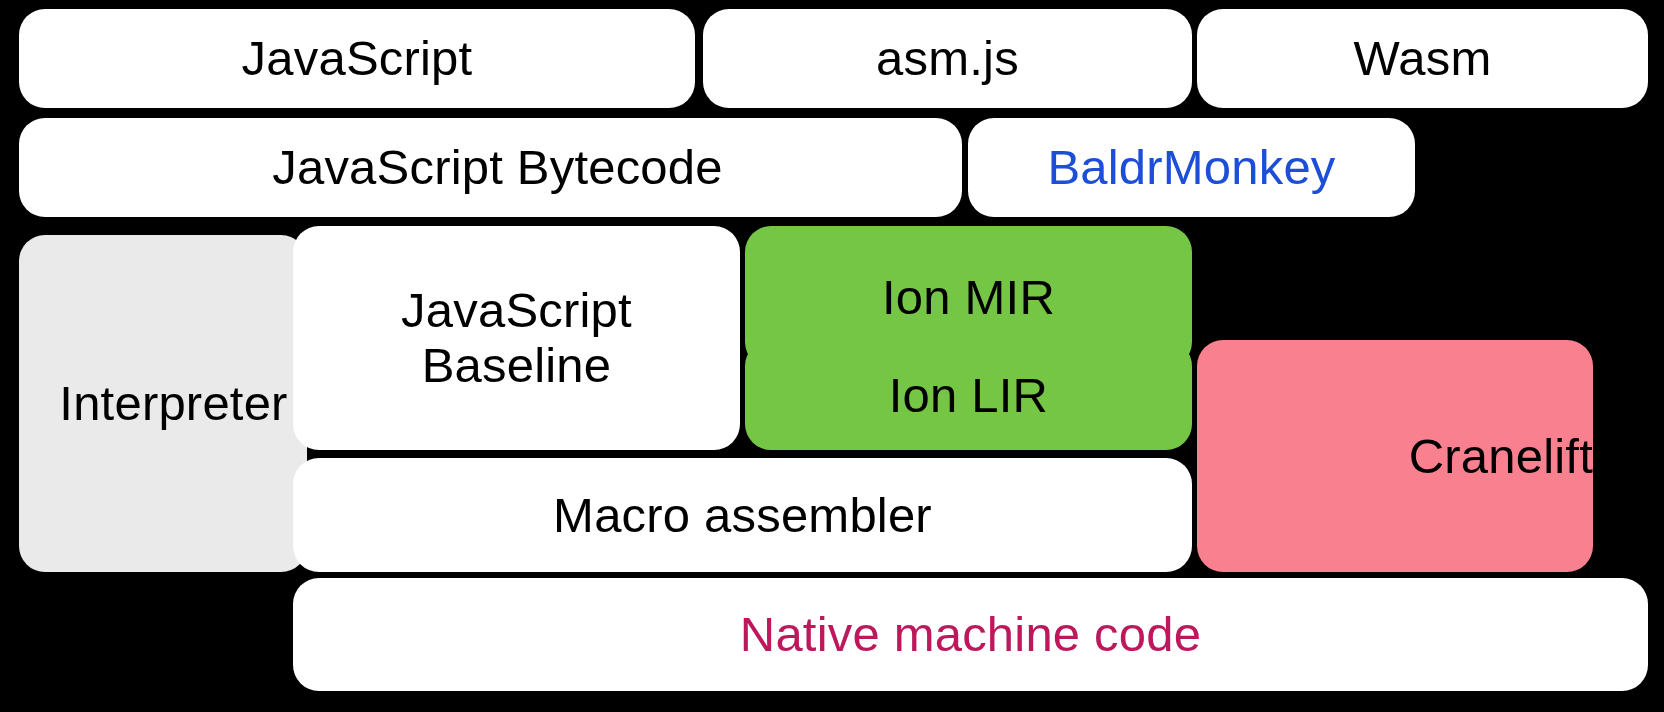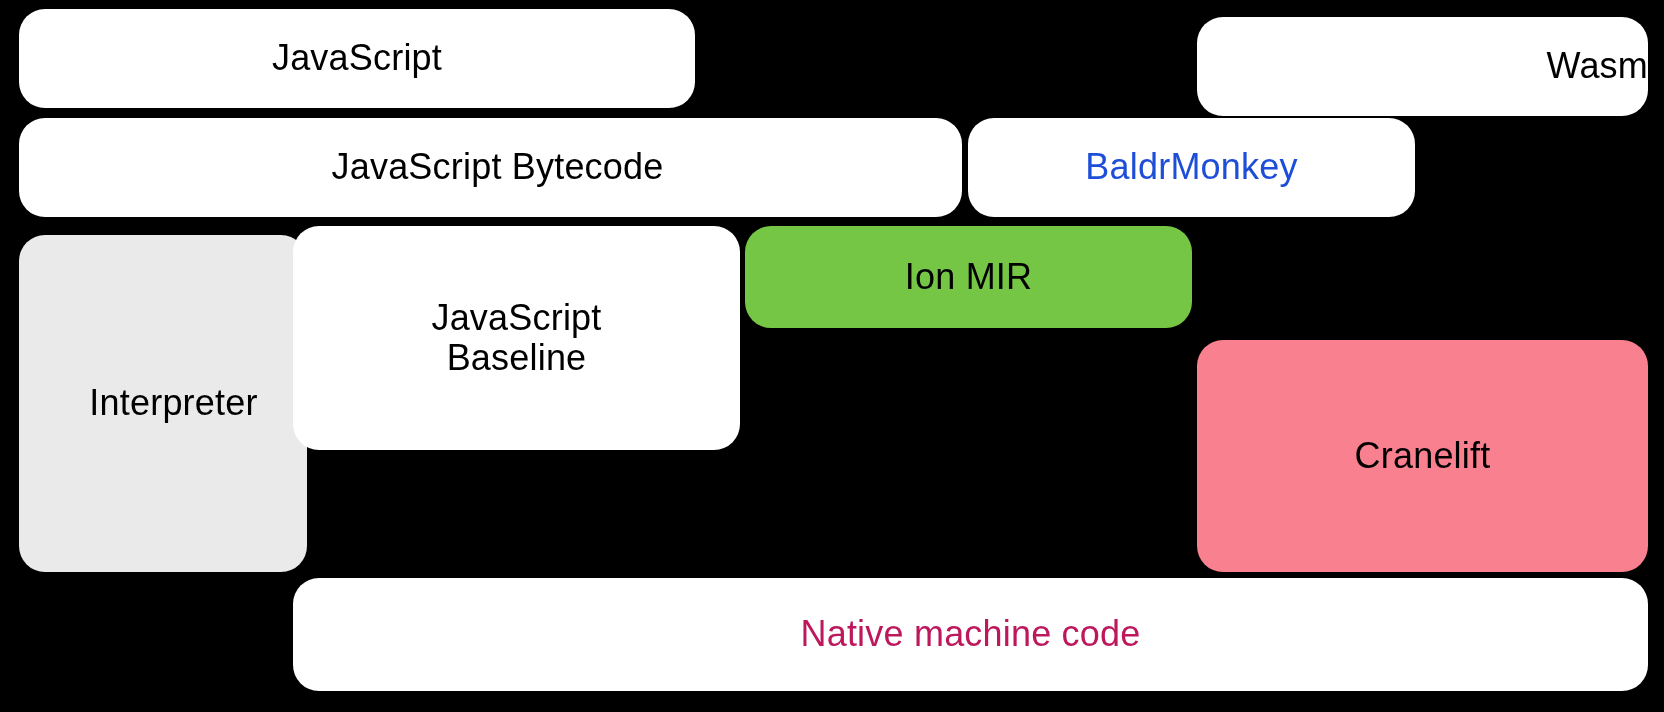--- a/index.html
+++ b/index.html
@@ -19,39 +19,42 @@
   }
   .box {
     position: absolute;
     box-sizing: border-box;
     display: flex;
     align-items: center;
     justify-content: center;
     text-align: center;
     border-radius: 26px;
     color: #000000;
-    font-size: 36px;
+    font-size: 49px;
     line-height: 1.12;
     font-weight: 400;
     letter-spacing: 0.2px;
     white-space: pre-line;
     user-select: none;
   }
   .fill-white  { background: #FFFFFF; }
   .fill-grey   { background: #EAEAEA; }
   .fill-green  { background: #76C646; }
   .fill-pink   { background: #F9808F; }
 </style>
 </head>
 <body>
 
 <div id="stage" style="background: rgb(0, 0, 0);">
     <div class="box fill-white" style="left: 19px; top: 9px; width: 676px; height: 99px; color: rgb(0, 0, 0);"><span>JavaScript</span></div>
-    <div class="box fill-white" style="left: 1197px; top: 17px; width: 451px; height: 99px; color: rgb(0, 0, 0); justify-content: flex-end;"><span>Wasm</span></div>
+    <div class="box fill-white" style="left: 703px; top: 9px; width: 489px; height: 99px; color: rgb(0, 0, 0);"><span>asm.js</span></div>
+    <div class="box fill-white" style="left: 1197px; top: 9px; width: 451px; height: 99px; color: rgb(0, 0, 0);"><span>Wasm</span></div>
     <div class="box fill-white" style="left: 19px; top: 118px; width: 943px; height: 99px; color: rgb(0, 0, 0); padding-left: 14px;"><span>JavaScript Bytecode</span></div>
     <div class="box fill-white" style="left: 968px; top: 118px; width: 447px; height: 99px; color: #1d4ed8;"><span>BaldrMonkey</span></div>
     <div class="box fill-grey" style="left: 19px; top: 235px; width: 288px; height: 337px; color: rgb(0, 0, 0); padding-left: 21px;"><span>Interpreter</span></div>
     <div class="box fill-white" style="left: 293px; top: 226px; width: 447px; height: 224px; color: rgb(0, 0, 0);"><span>JavaScript
 Baseline</span></div>
-    <div class="box fill-green" style="left: 745px; top: 226px; width: 447px; height: 102px; color: rgb(0, 0, 0);"><span>Ion MIR</span></div>
-    <div class="box fill-pink" style="left: 1197px; top: 340px; width: 451px; height: 232px; color: rgb(0, 0, 0);"><span>Cranelift</span></div>
+    <div class="box fill-green" style="left: 745px; top: 226px; width: 447px; height: 142px; color: rgb(0, 0, 0);"><span>Ion MIR</span></div>
+    <div class="box fill-green" style="left: 745px; top: 340px; width: 447px; height: 110px; color: rgb(0, 0, 0);"><span>Ion LIR</span></div>
+    <div class="box fill-pink" style="left: 1197px; top: 340px; width: 396px; height: 232px; color: rgb(0, 0, 0); justify-content: flex-end;"><span>Cranelift</span></div>
+    <div class="box fill-white" style="left: 293px; top: 458px; width: 899px; height: 114px; color: rgb(0, 0, 0);"><span>Macro assembler</span></div>
     <div class="box fill-white" style="left: 293px; top: 578px; width: 1355px; height: 113px; color: #be185d;"><span>Native machine code</span></div>
   </div>
 
 </body></html>

